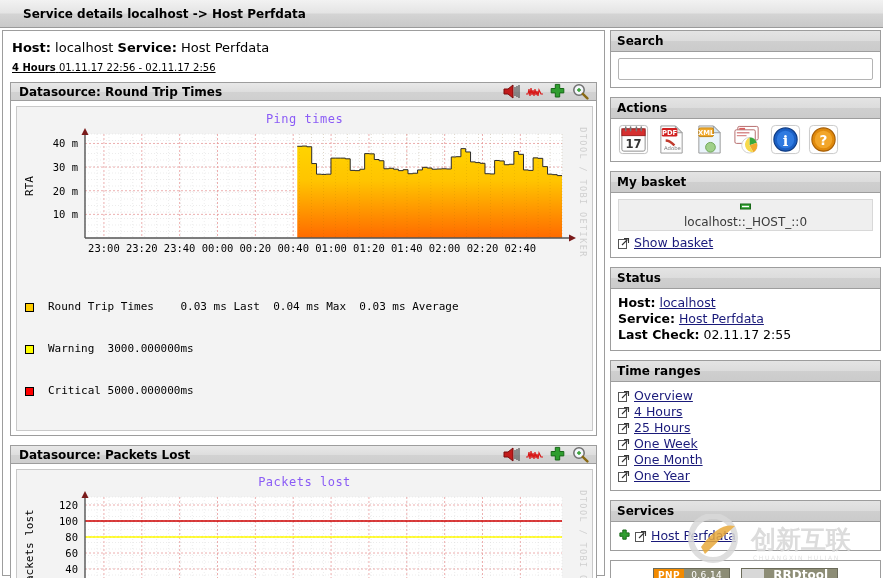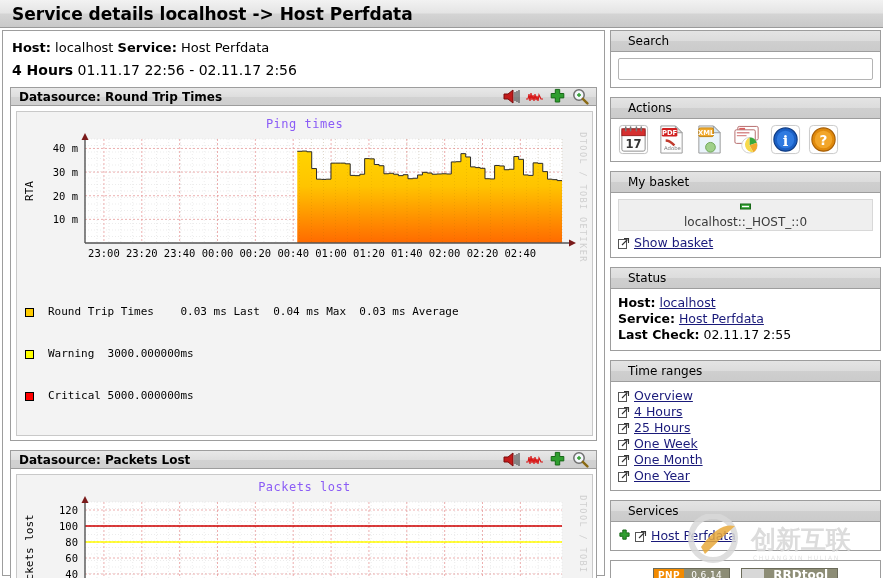--- a/index.html
+++ b/index.html
@@ -14,30 +14,30 @@
   }
   #page { position: relative; width: 883px; height: 578px; background:#fff; }
 
   
   .titlebar {
     position: absolute; left: 0; top: 0; width: 883px; height: 28px;
     background: linear-gradient(to bottom, #f2f2f2 0%, #e4e4e4 48%, #d4d4d4 52%, #c9c9c9 100%);
     border-bottom: 1px solid #9a9a9a;
     display: flex; align-items: center;
   }
-  .titlebar .t { font-weight: bold; font-size: 17px; padding-left: 12px; color:#000; }
+  .titlebar .t { font-weight: bold; font-size: 12px; padding-left: 23px; color:#000; }
 
   
   .leftcol {
     position: absolute; left: 2px; top: 30px; width: 603px; height: 546px;
     border: 1px solid #9d9d9d; background: #fff;
   }
   .hostline { font-size: 13px; padding: 9px 0 0 9px; }
   .hostline b { font-weight: bold; }
-  .rangeline { font-size: 14px; padding: 7px 0 0 9px; }
+  .rangeline { font-size: 10px; padding: 7px 0 0 9px; text-decoration: underline; }
 
   
   .ds {
     margin: 9px 7px 0 7px;
     border: 1px solid #9d9d9d;
     background: #fcfcfc;
   }
   .ds-head {
     height: 18px;
     background: linear-gradient(to bottom, #e8e8e8 0%, #dedede 50%, #d2d2d2 51%, #cfcfcf 100%);
@@ -72,22 +72,22 @@
   .legend .row { display:flex; align-items:center;gap:8px; }
   .sw { width: 9px; height: 9px; border: 1px solid #000; display:inline-block; margin-right:6px; flex:0 0 auto; }
 
   
   .rightcol { position: absolute; left: 610px; top: 30px; width: 271px; }
   .panel { border: 1px solid #9d9d9d; background:#fff; margin-bottom: 9px; }
   .panel-head {
     height: 21px;
     background: linear-gradient(to bottom, #e4e4e4 0%, #dcdcdc 50%, #cfcfcf 51%, #cbcbcb 100%);
     border-bottom: 1px solid #9d9d9d;
-    font-weight: normal; font-size: 12px;
-    display:flex; align-items:center; padding-left: 17px;
+    font-weight: bold; font-size: 12px;
+    display:flex; align-items:center; padding-left: 6px;
   }
   .panel-body { padding: 6px 7px 7px 7px; }
 
   .searchbox {
     width: 100%; height: 22px;
     border: 1px solid #b4b4b4; border-radius: 2px;
     background:#fff; font-size: 12px; padding: 0 5px;
     font-family: "DejaVu Sans","Liberation Sans",sans-serif;
     outline:none;
   }

